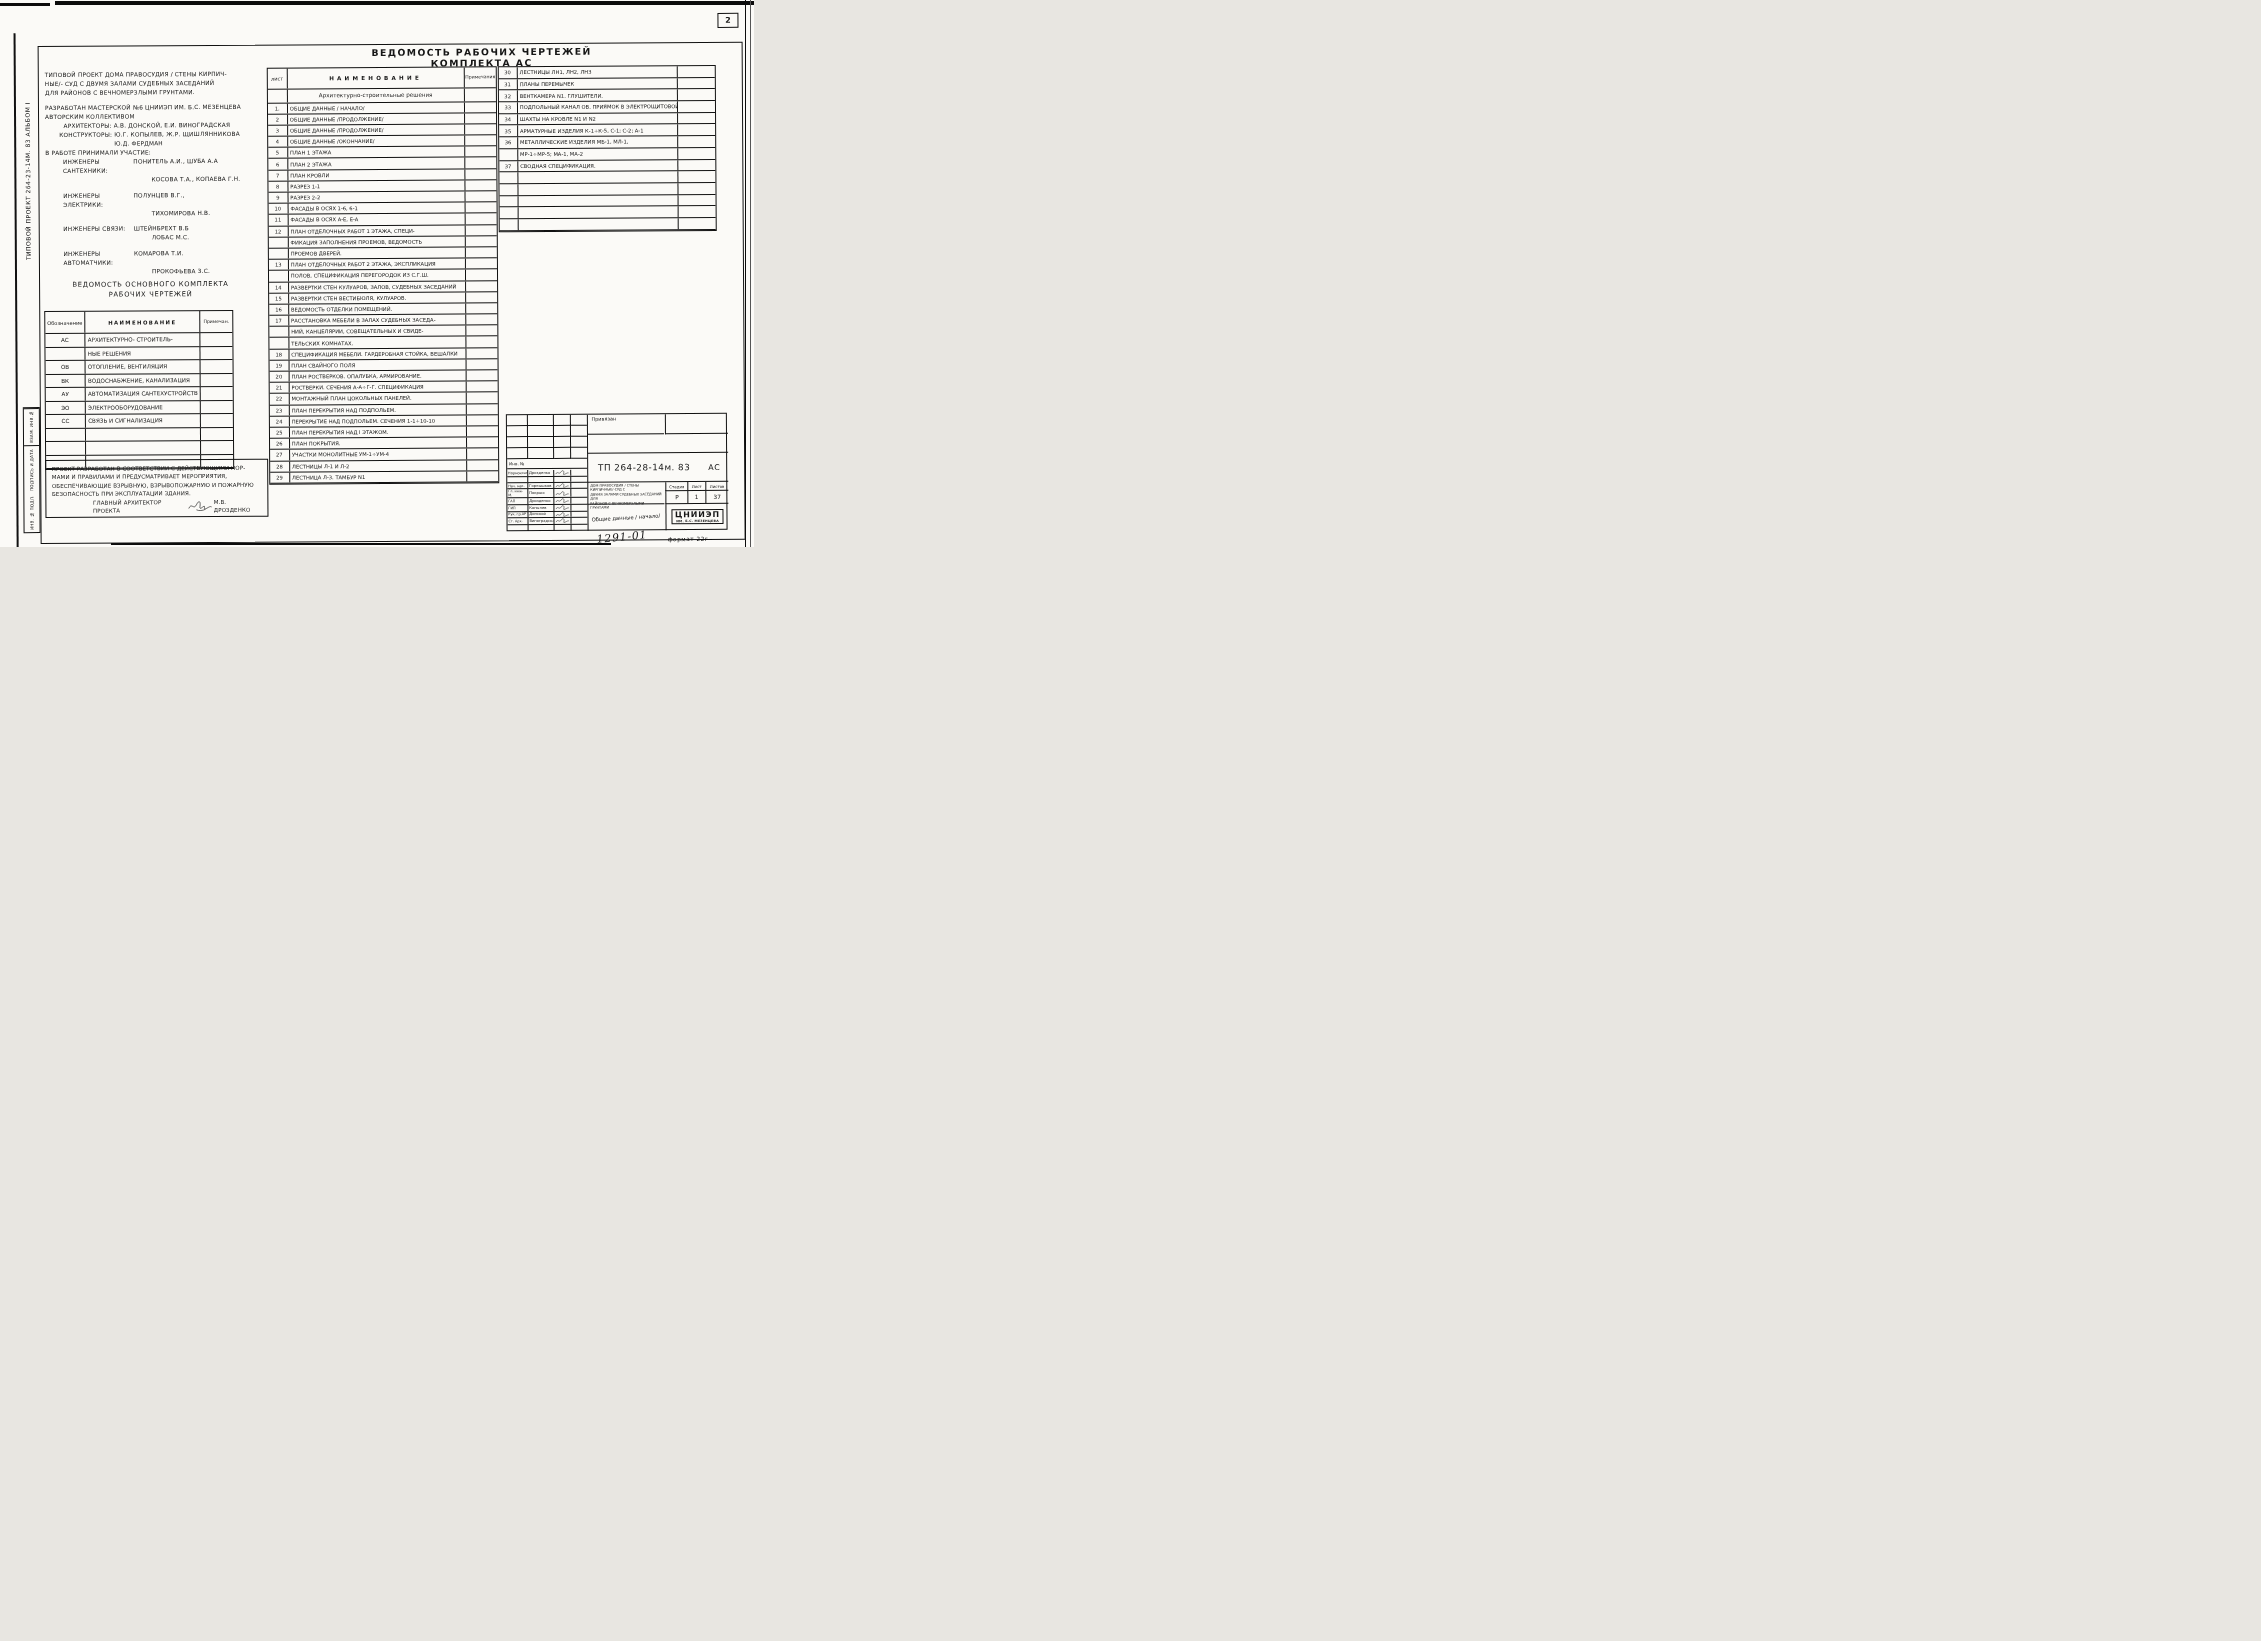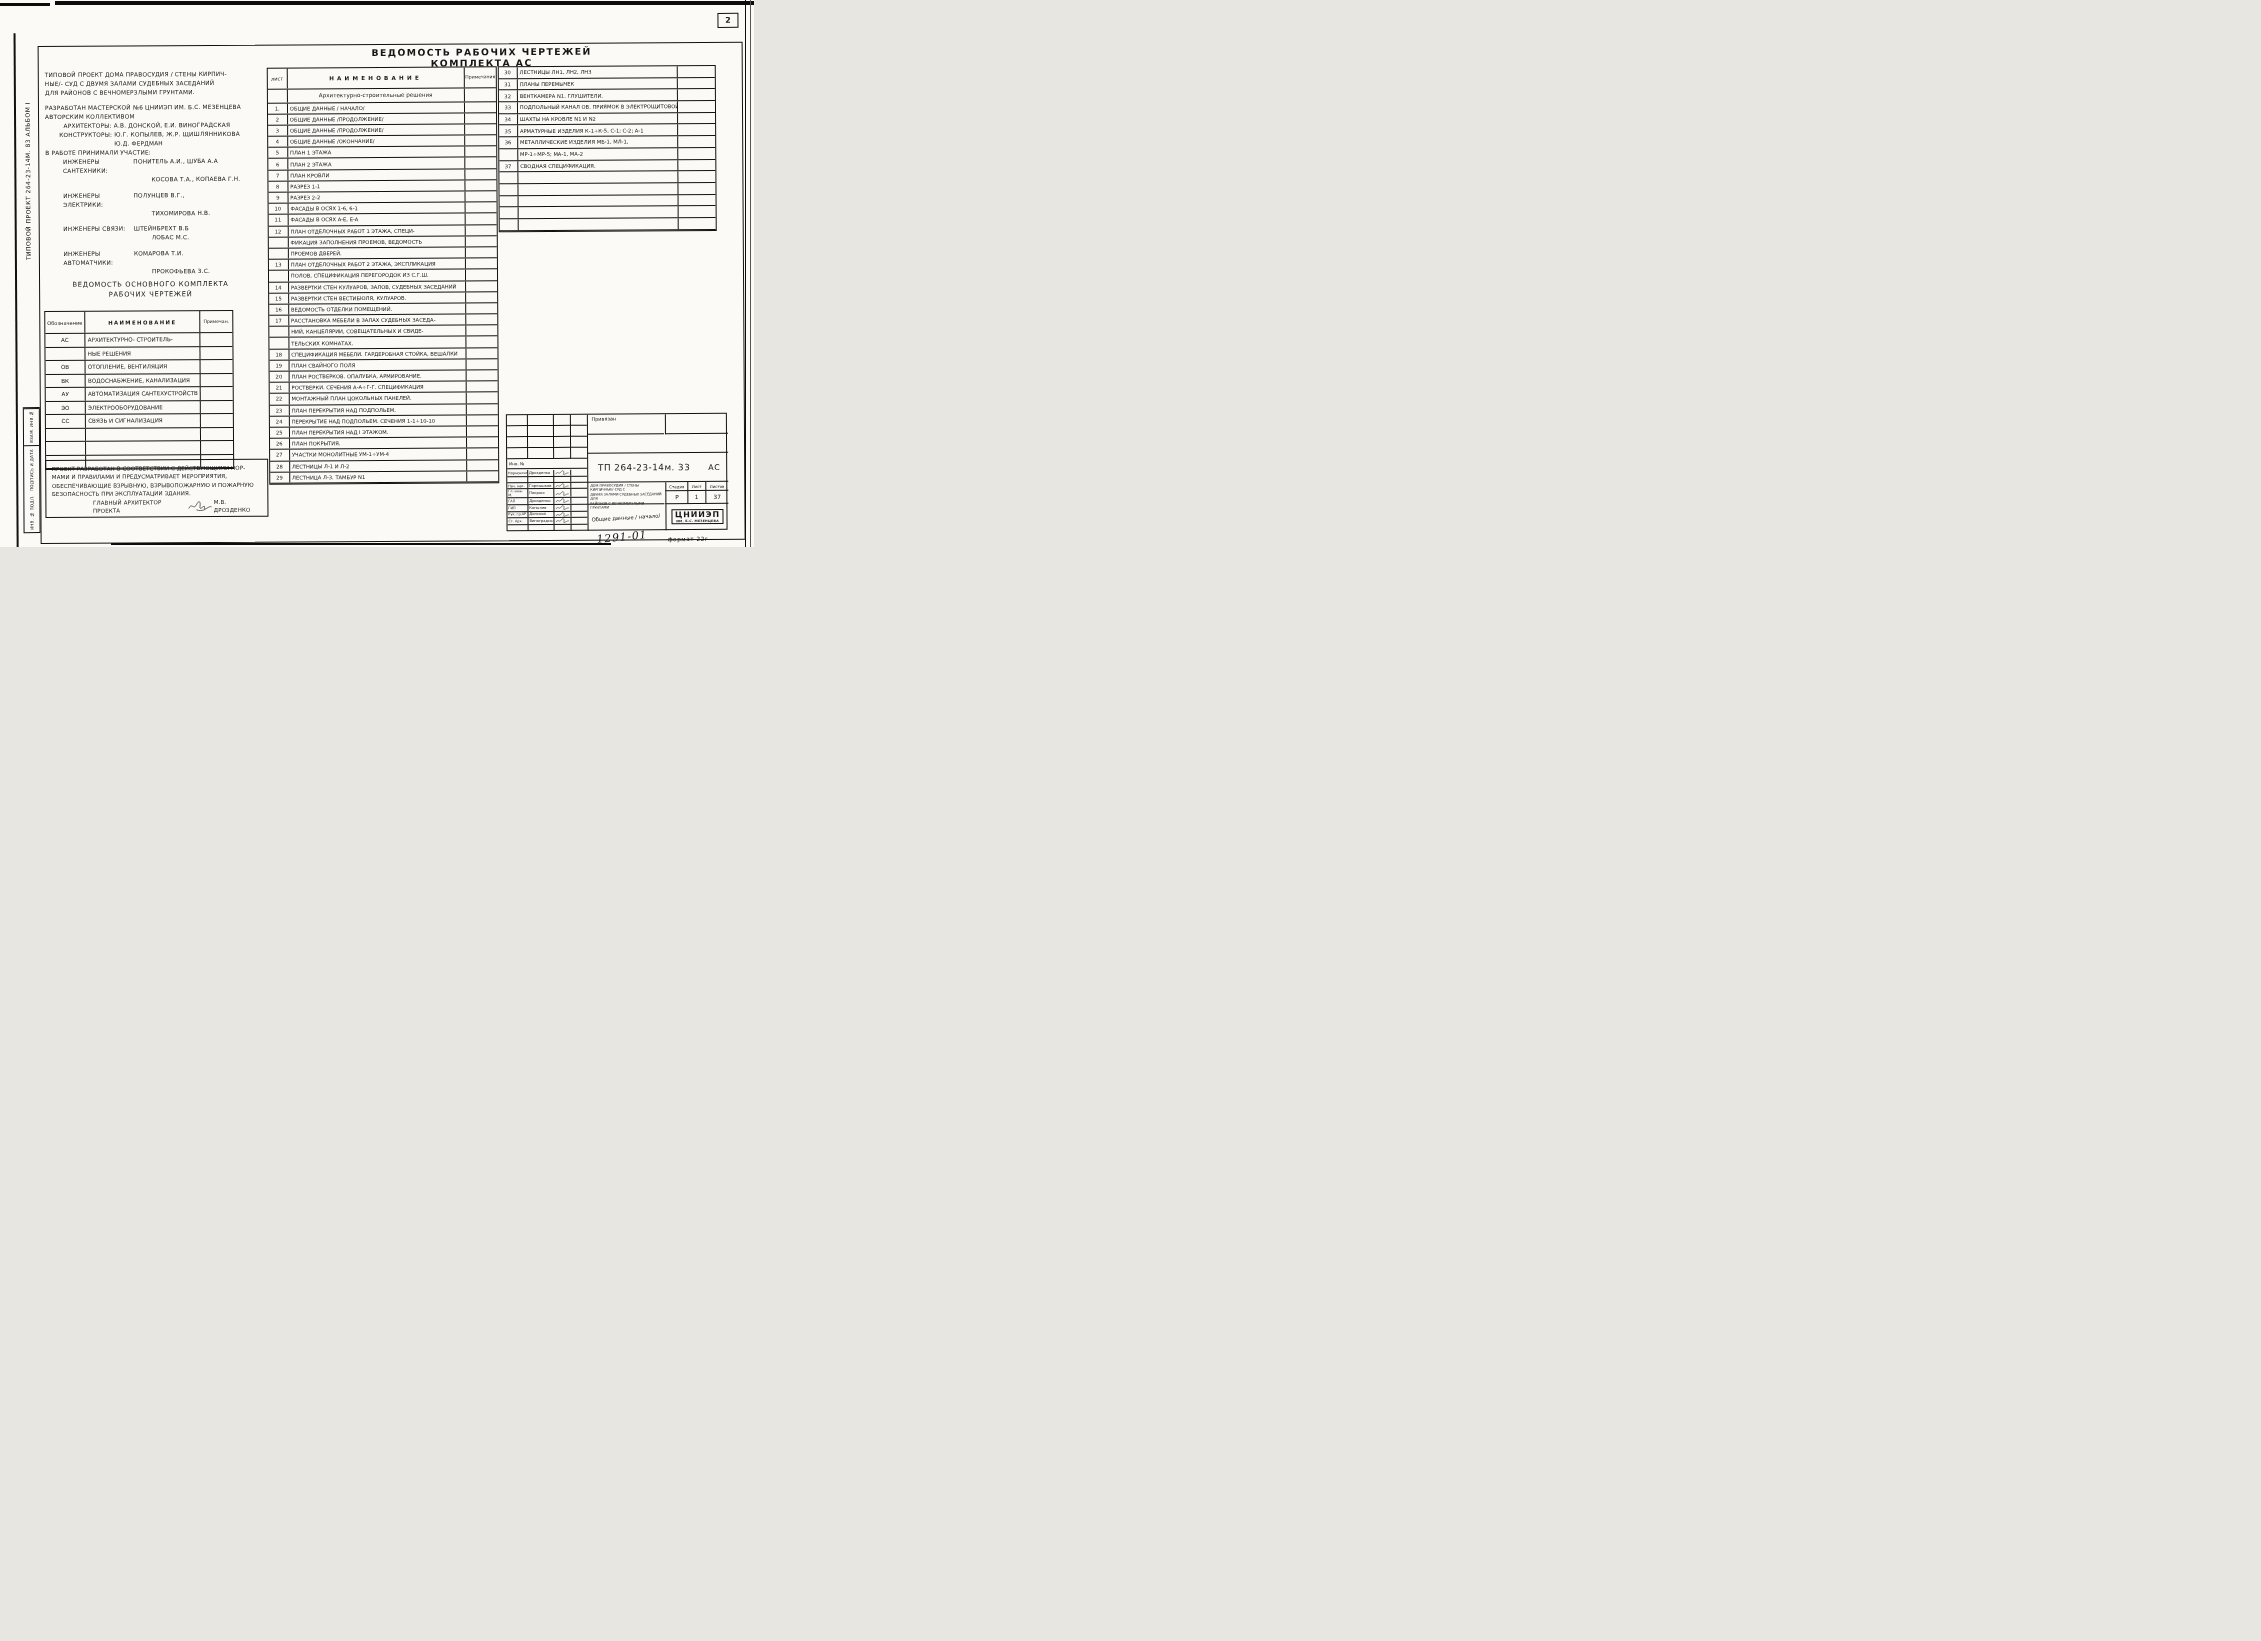--- a/index.html
+++ b/index.html
@@ -617,21 +617,21 @@
             <div class="p0"></div>
             <div class="p1"></div>
             <div class="p2"></div>
             <div class="p3"></div>
           </div>
         </div>
       <div class="b s-top1">Привязан</div>
       <div class="b s-top2"></div>
       <div class="b s-band"></div>
       <div class="b s-doc">
-        <div class="code">ТП 264-23-14м. 33</div>
+        <div class="code">ТП 264-28-14м. 83</div>
         <div class="set">АС</div>
       </div>
       <div class="b s-proj uc">
         <div>Дом правосудия / стены кирпичные/-суд с</div>
         <div>двумя залами судебных заседаний для</div>
         <div>районов с вечномерзлыми грунтами</div>
       </div>
       <div class="b s-stageh">
         <div class="sw0">Стадия</div>
         <div class="sw1">Лист</div>

